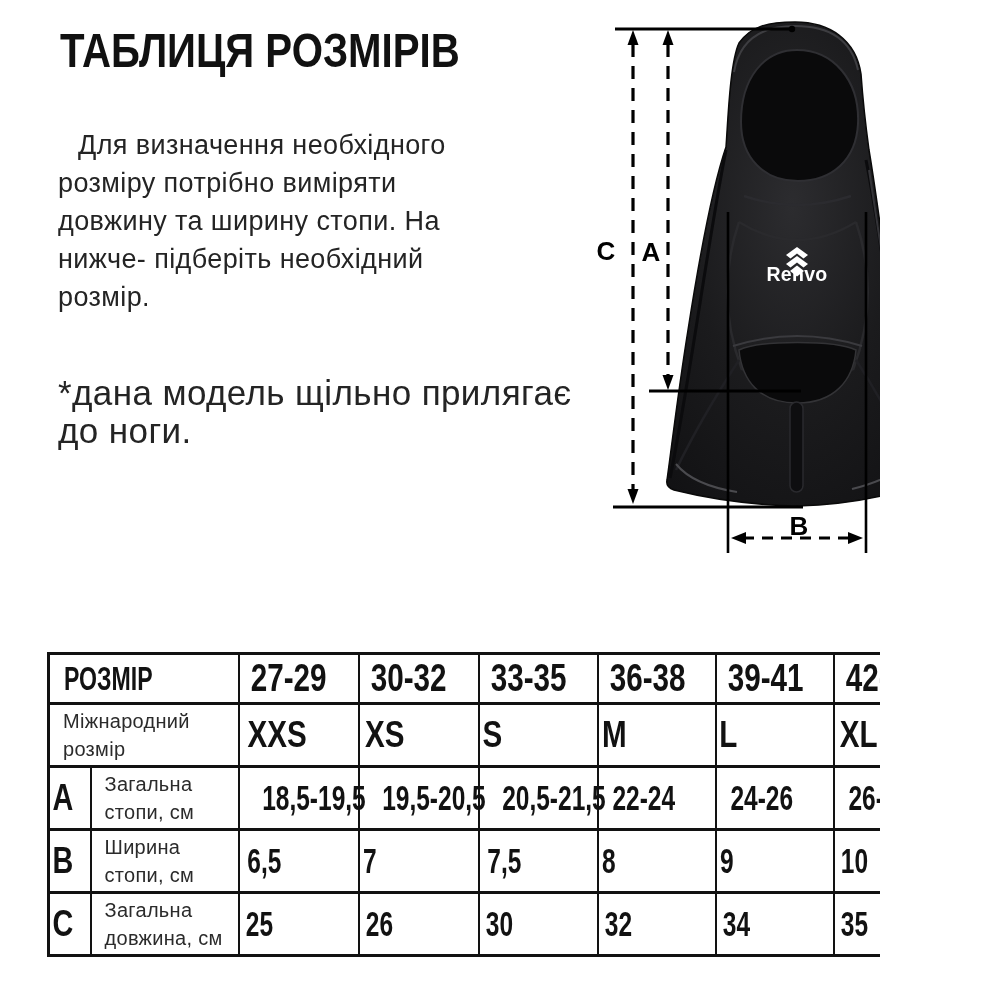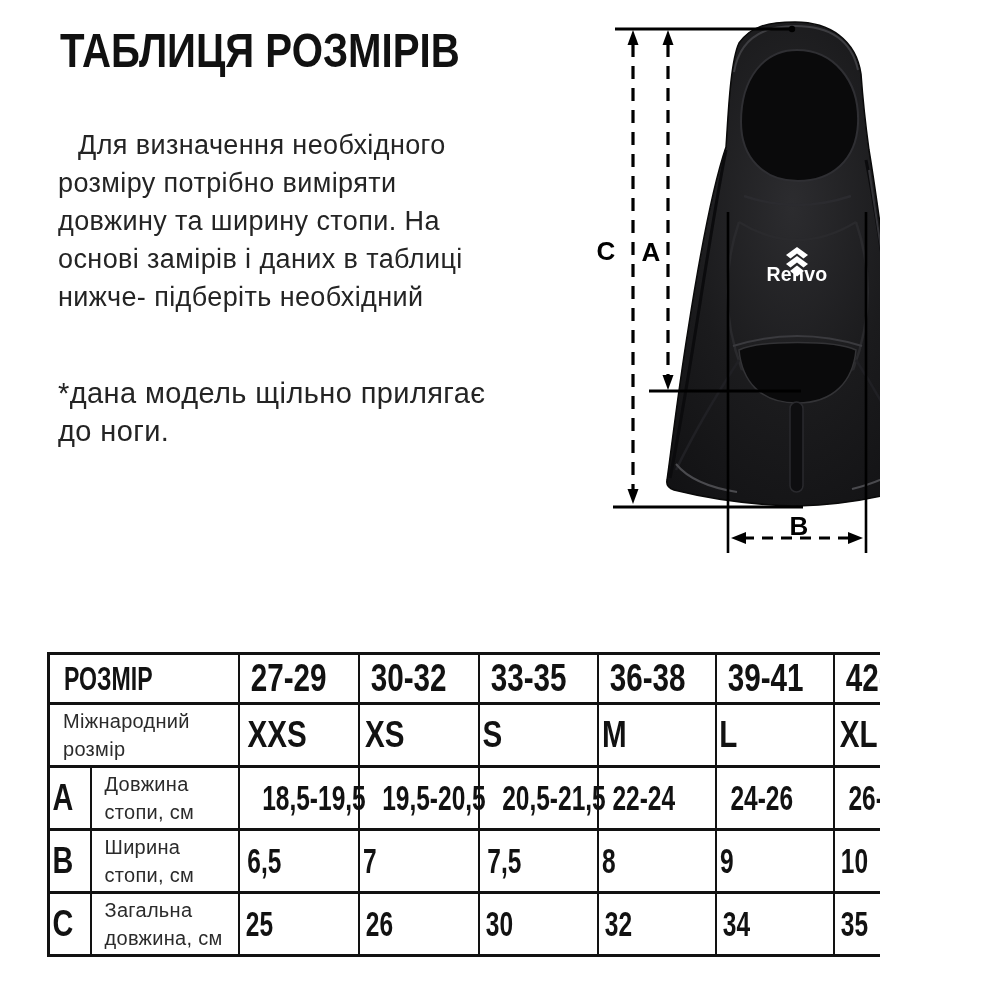--- a/index.html
+++ b/index.html
@@ -6,21 +6,21 @@
   .page{position:relative;width:880px;height:1000px;background:#ffffff;overflow:hidden;
         font-family:"Liberation Sans",sans-serif;color:#111;}
   
   .title{position:absolute;left:60px;top:22px;font-size:49px;font-weight:800;
          letter-spacing:0px;white-space:nowrap;color:#111;
          transform:scaleX(0.82);transform-origin:left center;}
   
   .intro{position:absolute;left:58px;top:126px;font-size:27px;line-height:38px;color:#242424;}
   .intro .ln{white-space:nowrap;letter-spacing:0.4px;}
   .intro .ln.first{padding-left:20px;}
-  .note{position:absolute;left:58px;top:374px;font-size:29px;line-height:38px;color:#242424;}
+  .note{position:absolute;left:58px;top:374px;font-size:35px;line-height:38px;color:#242424;}
   .note .ln{white-space:nowrap;letter-spacing:0.4px;}
   
   .diagram{position:absolute;left:580px;top:0px;width:420px;height:620px;}
   .mlabel{font-family:"Liberation Sans",sans-serif;font-weight:800;font-size:26px;fill:#000;}
   .logo-text{font-family:"Liberation Sans",sans-serif;font-weight:700;font-size:19.5px;
              letter-spacing:0.3px;fill:#fff;}
   
   .size-table{position:absolute;left:47px;top:652px;border-collapse:collapse;table-layout:fixed;
               width:901px;background:#fff;}
   .size-table td{border:2px solid #121212;padding:0;text-align:left;vertical-align:middle;}
@@ -48,22 +48,22 @@
 <body>
 
 <div class="page">
 
   <div class="title">ТАБЛИЦЯ РОЗМІРІВ</div>
 
   <div class="intro">
     <div class="ln first">Для визначення необхідного</div>
     <div class="ln">розміру потрібно виміряти</div>
     <div class="ln">довжину та ширину стопи. На</div>
-    <div class="ln">основі замірів і даних в таблиці</div>
     <div class="ln">нижче- підберіть необхідний</div>
+    <div class="ln">розмір.</div>
   </div>
 
   <div class="note">
     <div class="ln">*дана модель щільно прилягає</div>
     <div class="ln">до ноги.</div>
   </div>
 
   <svg class="diagram" viewBox="580 0 420 620" xmlns="http://www.w3.org/2000/svg">
     <defs>
       <radialGradient id="fingrad" cx="50%" cy="38%" r="75%">
@@ -171,21 +171,21 @@
       <td class="lbl" colspan="2">Міжнародний розмір</td>
       <td><span class="cx intl">XXS</span></td>
       <td><span class="cx intl">XS</span></td>
       <td><span class="cx intl">S</span></td>
       <td><span class="cx intl">M</span></td>
       <td><span class="cx intl">L</span></td>
       <td><span class="cx intl">XL</span></td>
     </tr>
     <tr class="r3">
       <td><span class="cx letter">A</span></td>
-      <td class="lbl">Довжина стопи, см</td>
+      <td class="lbl">Загальна стопи, см</td>
       <td><span class="cx val">18,5-19,5</span></td>
       <td><span class="cx val">19,5-20,5</span></td>
       <td><span class="cx val">20,5-21,5</span></td>
       <td><span class="cx val">22-24</span></td>
       <td><span class="cx val">24-26</span></td>
       <td><span class="cx val">26-28</span></td>
     </tr>
     <tr class="r4">
       <td><span class="cx letter">B</span></td>
       <td class="lbl">Ширина стопи, см</td>

